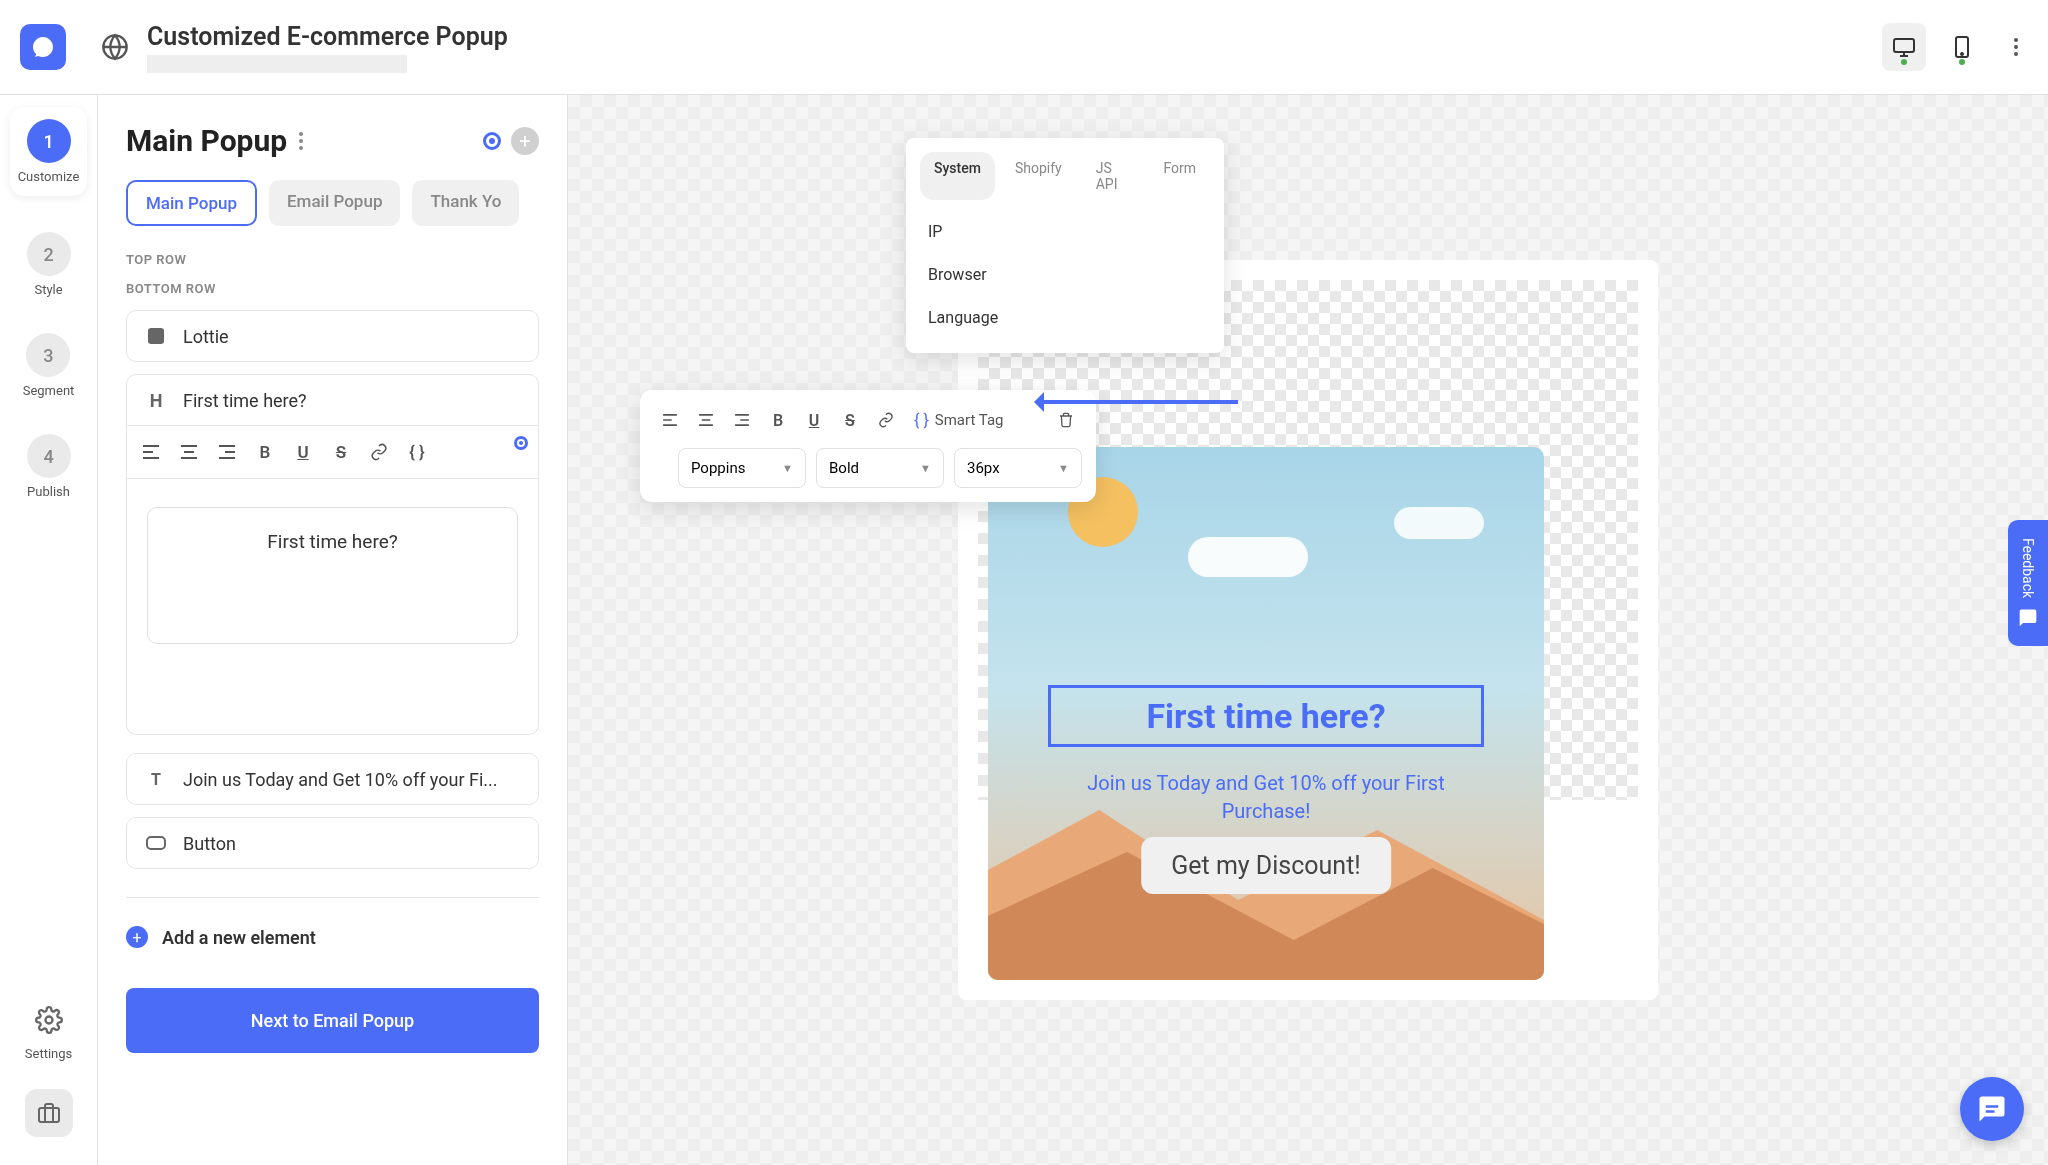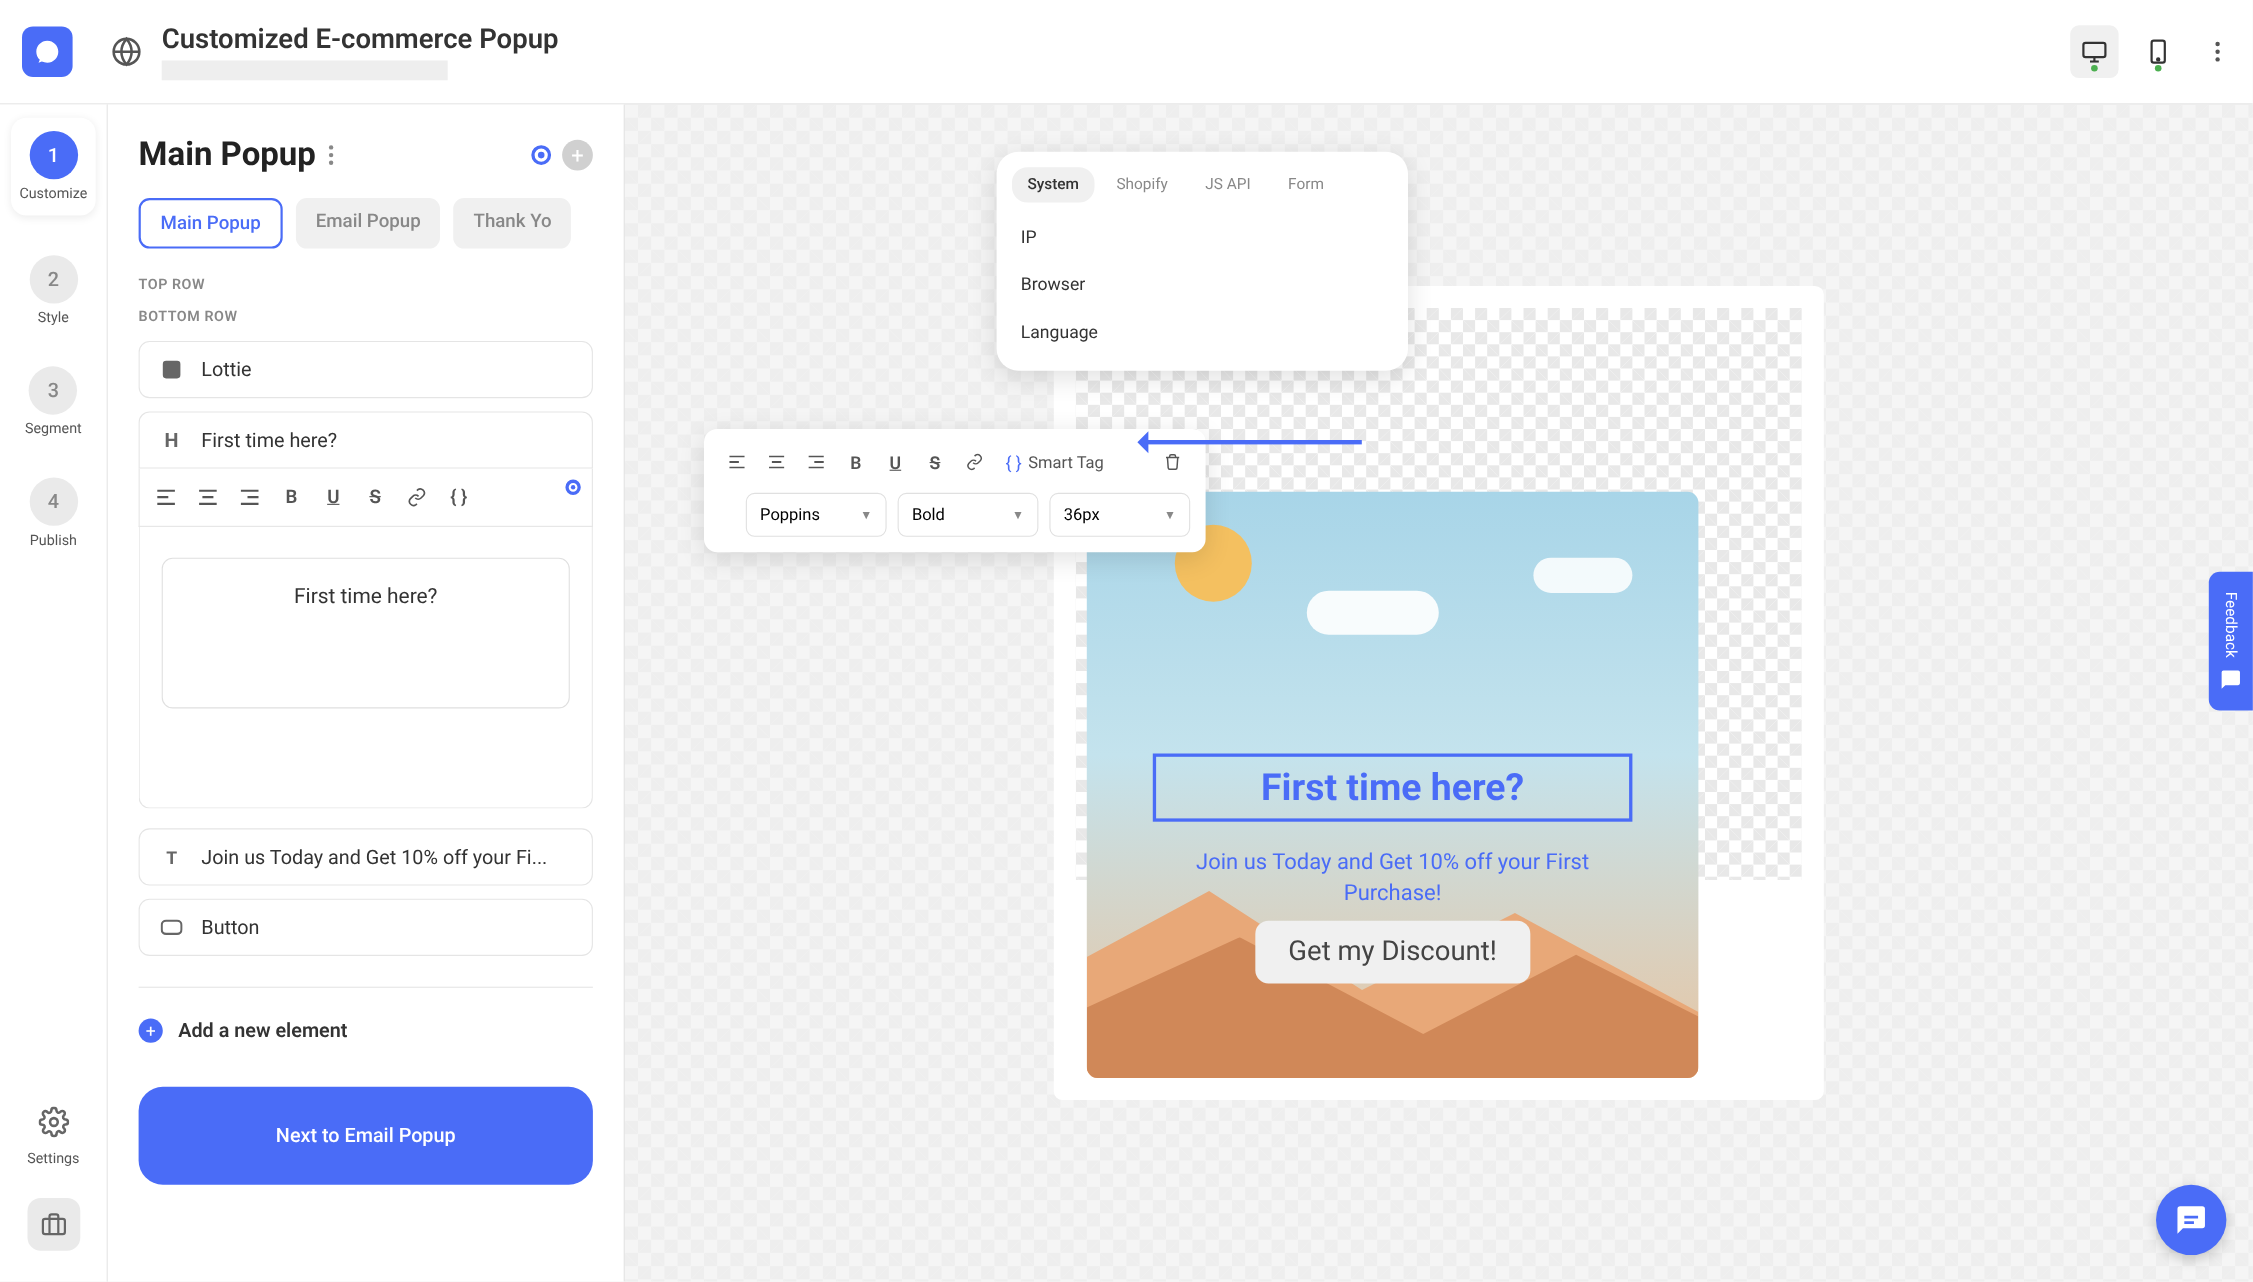--- a/index.html
+++ b/index.html
@@ -62,21 +62,21 @@
     .toolbar-indicator::after { content: ''; position: absolute; inset: 2px; background: #4a6cf7; border-radius: 50%; }
 
     .preview-textarea { border: 1px solid #e5e5e5; border-top: none; border-radius: 0 0 10px 10px; padding: 28px 20px 90px; margin-bottom: 18px; }
     .preview-inner { border: 1px solid #e0e0e0; border-radius: 10px; padding: 22px 16px 90px; font-size: 19px; color: #333; text-align: center; }
 
     .divider { height: 1px; background: #e5e5e5; margin: 28px 0; }
     .add-element-row { display: flex; align-items: center; gap: 14px; cursor: pointer; margin-bottom: 40px; }
     .add-circle { width: 22px; height: 22px; border-radius: 50%; background: #4a6cf7; color: #fff; display: flex; align-items: center; justify-content: center; font-size: 16px; }
     .add-text { font-size: 18px; font-weight: 600; color: #333; }
 
-    .next-btn { width: 100%; padding: 34px; background: #4a6cf7; color: #fff; border: none; border-radius: 22px; font-size: 18px; font-weight: 500; cursor: pointer; }
+    .next-btn { width: 100%; padding: 22px; background: #4a6cf7; color: #fff; border: none; border-radius: 8px; font-size: 18px; font-weight: 500; cursor: pointer; }
 
     
     .canvas-area { position: absolute; left: 568px; top: 95px; right: 0; bottom: 0; background-image: 
       linear-gradient(45deg, #eee 25%, transparent 25%), linear-gradient(-45deg, #eee 25%, transparent 25%),
       linear-gradient(45deg, transparent 75%, #eee 75%), linear-gradient(-45deg, transparent 75%, #eee 75%);
       background-size: 24px 24px; background-position: 0 0, 0 12px, 12px -12px, -12px 0; display: flex; align-items: center; justify-content: center; }
     .canvas-stage { width: 700px; height: 740px; background: #fff; border-radius: 8px; position: relative; display: flex; align-items: flex-end; justify-content: center; }
     .canvas-checker { position: absolute; top: 20px; left: 20px; right: 20px; height: 520px; background-image: 
       linear-gradient(45deg, #e8e8e8 25%, transparent 25%), linear-gradient(-45deg, #e8e8e8 25%, transparent 25%),
       linear-gradient(45deg, transparent 75%, #e8e8e8 75%), linear-gradient(-45deg, transparent 75%, #e8e8e8 75%);
@@ -101,21 +101,21 @@
     .ft-smart { display: flex; align-items: center; gap: 6px; font-size: 15px; color: #555; padding: 0 8px; }
     .ft-braces { color: #4a6cf7; font-size: 16px; }
     .ft-trash { margin-left: auto; }
     .ft-row2 { display: flex; gap: 10px; padding-left: 24px; }
     .ft-select { flex: 1; padding: 10px 12px; border: 1px solid #e0e0e0; border-radius: 8px; font-size: 15px; display: flex; justify-content: space-between; align-items: center; cursor: pointer; }
     .ft-select .chev { font-size: 11px; color: #888; }
     .arrow-annot { position: absolute; top: 400px; left: 1038px; width: 200px; height: 4px; background: #4a6cf7; z-index: 55; }
     .arrow-annot::before { content: ''; position: absolute; left: -14px; top: -8px; border: 10px solid transparent; border-right-color: #4a6cf7; }
 
     
-    .smart-dropdown { position: absolute; top: 138px; left: 906px; width: 374px; background: #fff; border-radius: 20px; box-shadow: 0 6px 24px rgba(0,0,0,.12); padding: 14px; z-index: 60; }
+    .smart-dropdown { position: absolute; top: 138px; left: 906px; width: 318px; background: #fff; border-radius: 8px; box-shadow: 0 6px 24px rgba(0,0,0,.12); padding: 14px; z-index: 60; }
     .sd-tabs { display: flex; gap: 6px; margin-bottom: 10px; }
     .sd-tab { padding: 8px 14px; border-radius: 14px; font-size: 14px; cursor: pointer; }
     .sd-tab.active { background: #f0f0f0; color: #333; font-weight: 500; }
     .sd-tab.inactive { color: #888; }
     .sd-item { padding: 12px 8px; font-size: 16px; color: #333; cursor: pointer; }
 
     
     .feedback-tab { position: absolute; right: 0; top: 50%; transform: translateY(-50%); background: #4a6cf7; color: #fff; padding: 18px 10px; border-radius: 10px 0 0 10px; writing-mode: vertical-rl; font-size: 14px; display: flex; align-items: center; gap: 10px; cursor: pointer; }
     .chat-bubble-float { position: absolute; right: 24px; bottom: 24px; width: 64px; height: 64px; border-radius: 50%; background: #4a6cf7; display: flex; align-items: center; justify-content: center; box-shadow: 0 4px 12px rgba(0,0,0,.2); }
 

